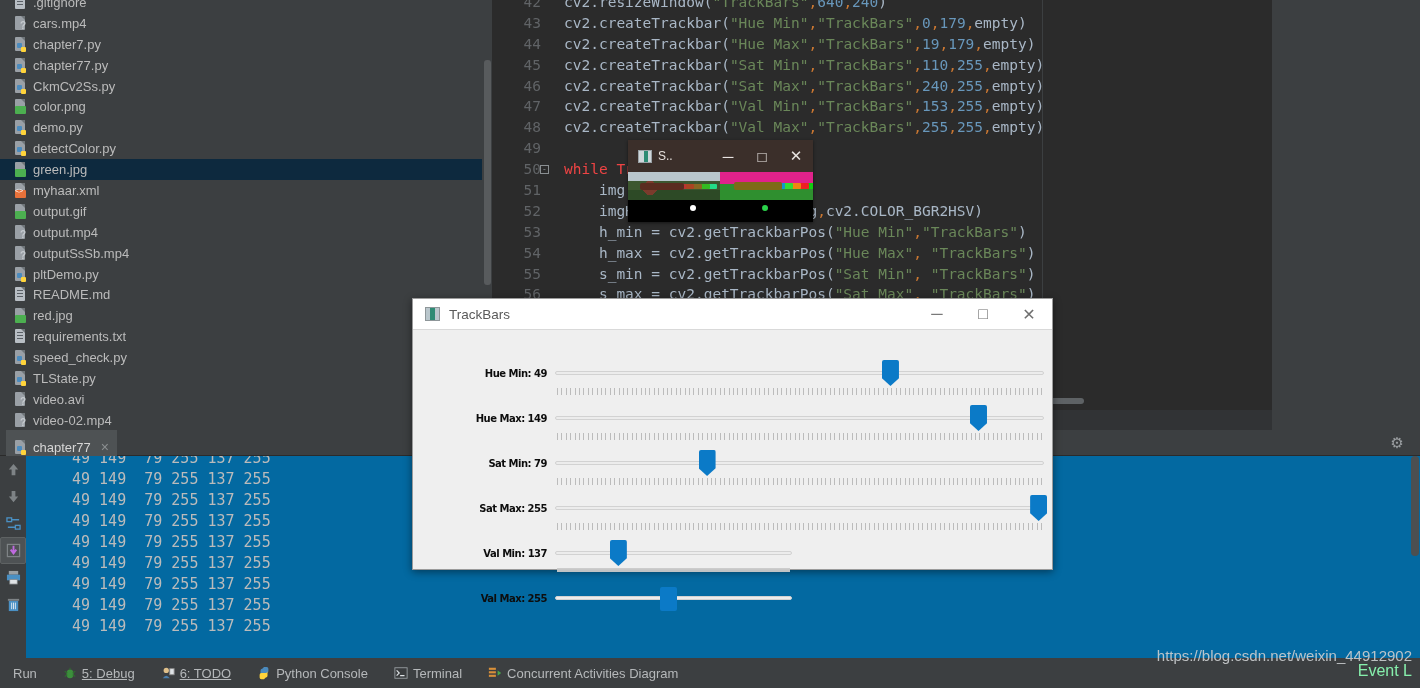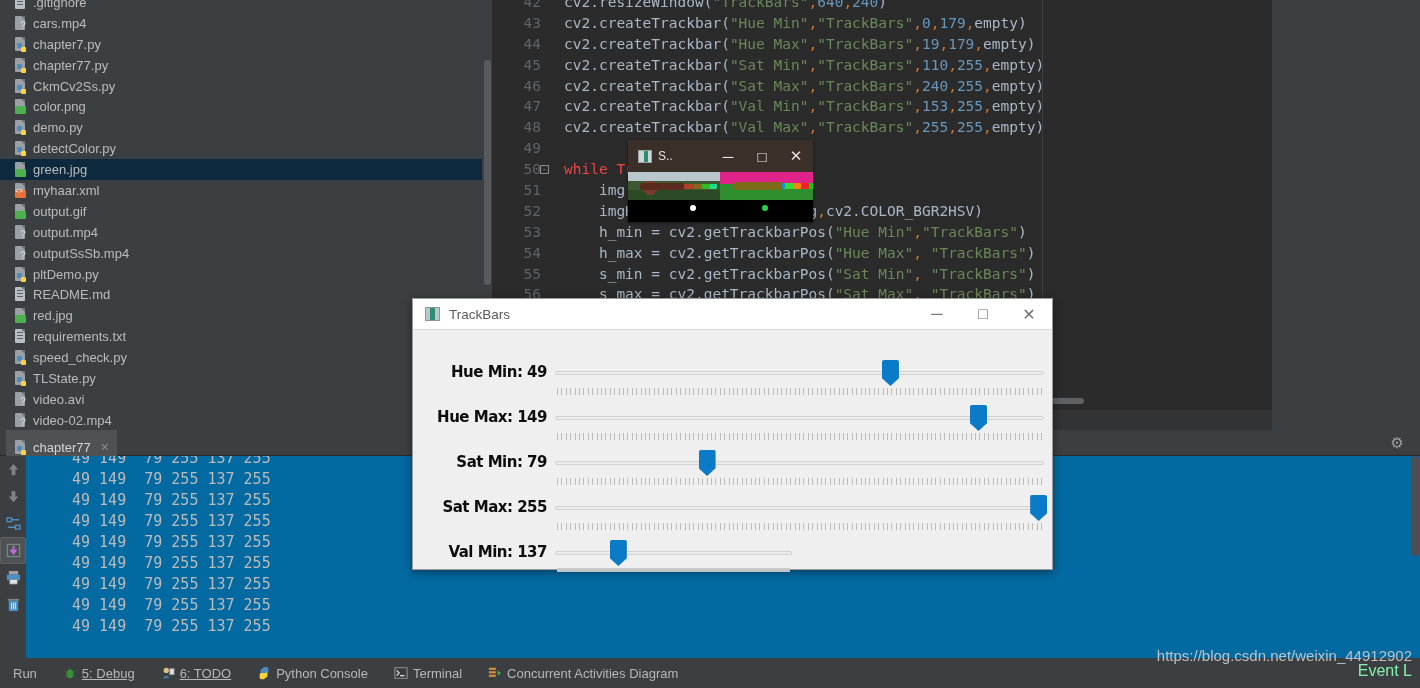--- a/index.html
+++ b/index.html
@@ -231,21 +231,21 @@
   #trackbars-window .tb-spacer { flex: 1; }
   #trackbars-window .tb-wbtn {
     width: 46px; height: 31px; display:flex; align-items:center; justify-content:center;
     color: #6f6f6f; font-size: 16px;
   }
   .slider-row {
     position: relative; height: 45px;
   }
   .slider-label-wrap { position: absolute; left: 0; top: 33px; width: 134px; text-align:right; }
   .slider-label-wrap span{
-    font-family:"DejaVu Sans", sans-serif; font-size:15px; font-weight:bold; color:#0d0d0d;
+    font-family:"DejaVu Sans", sans-serif; font-size:10px; font-weight:bold; color:#0d0d0d;
     letter-spacing:-0.5px;
   }
   .slider-track {
     position: absolute; height: 4px; top: 41px;
     background: #ececec; border: 1px solid #d2d2d2; border-radius: 2px;
   }
   .slider-ticks {
     position: absolute; height: 7px; top: 58px;
     background: repeating-linear-gradient(to right, #b9b9b9 0 1px, transparent 1px 4.4px);
     opacity: .95;
@@ -571,16 +571,21 @@
           <div class="slider-track" style="left: 142px; width: 489px;"></div>
           <div class="slider-ticks" style="left: 144px; width: 485px;"></div>
           <div class="slider-thumb" style="left: 617.132px; background: rgb(11, 122, 199);"></div>
         </div>
         <div class="slider-row">
           <div class="slider-label-wrap"><span>Val Min: 137</span></div>
           <div class="slider-track" style="left: 142px; width: 237.165px;"></div>
           <div class="slider-ticks plain" style="left: 144px; width: 233.165px;"></div>
           <div class="slider-thumb" style="left: 196.849px; background: rgb(11, 122, 199);"></div>
         </div>
+        <div class="slider-row">
+          <div class="slider-label-wrap"><span>Val Max: 255</span></div>
+          <div class="slider-track" style="left: 142px; width: 237.165px;"></div>
+          <div class="slider-thumb flat" style="left: 246.653px; background: rgb(11, 122, 199);"></div>
+        </div>
       </div>
   </div>
 
 </div>
 
 </body></html>

